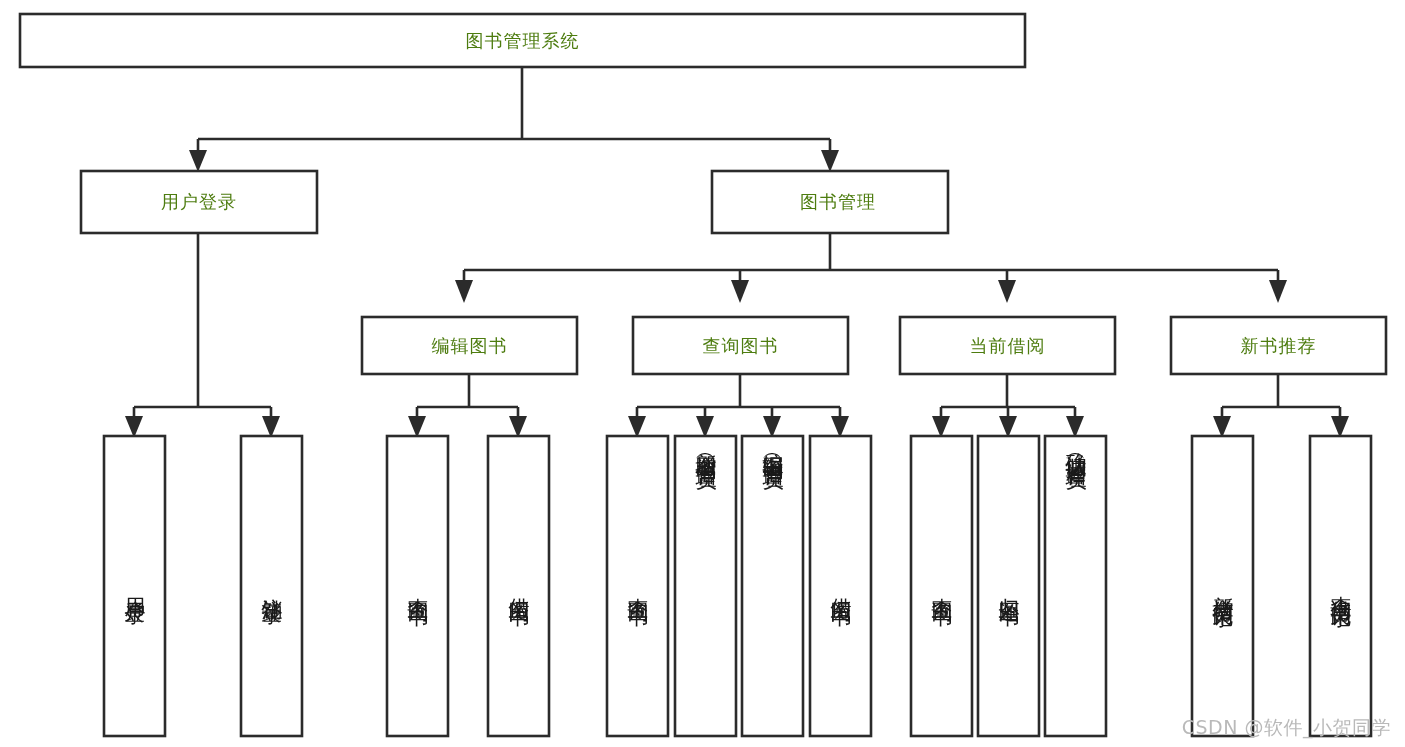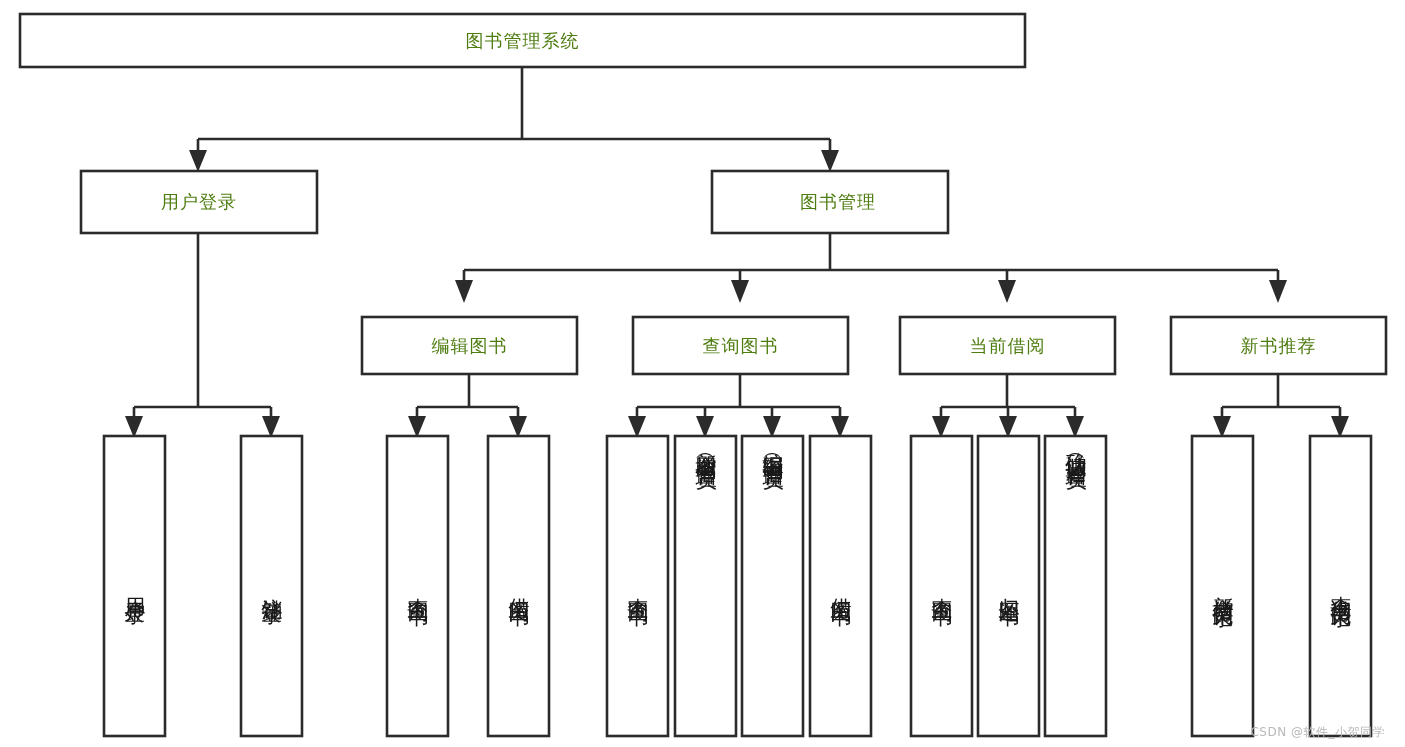--- a/index.html
+++ b/index.html
@@ -60,23 +60,23 @@
     align-items: center;
     justify-content: center;
     font-size: 18px;
     letter-spacing: 1px;
     color: #4d7c0f;
     pointer-events: none;
     white-space: nowrap;
   }
   #watermark {
     position: absolute;
-    right: 20px;
+    right: 14px;
     bottom: 6px;
-    font-size: 12px;
+    font-size: 19px;
     color: #b9b9b9;
     letter-spacing: 0.5px;
     white-space: nowrap;
     text-align: center;
   }
 </style>
 </head>
 <body>
 
 <div id="diagram-root">

